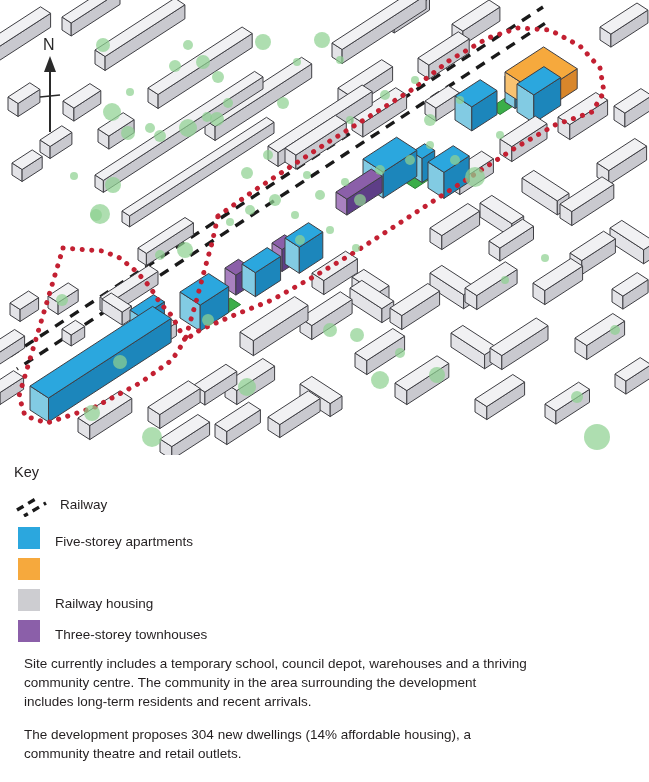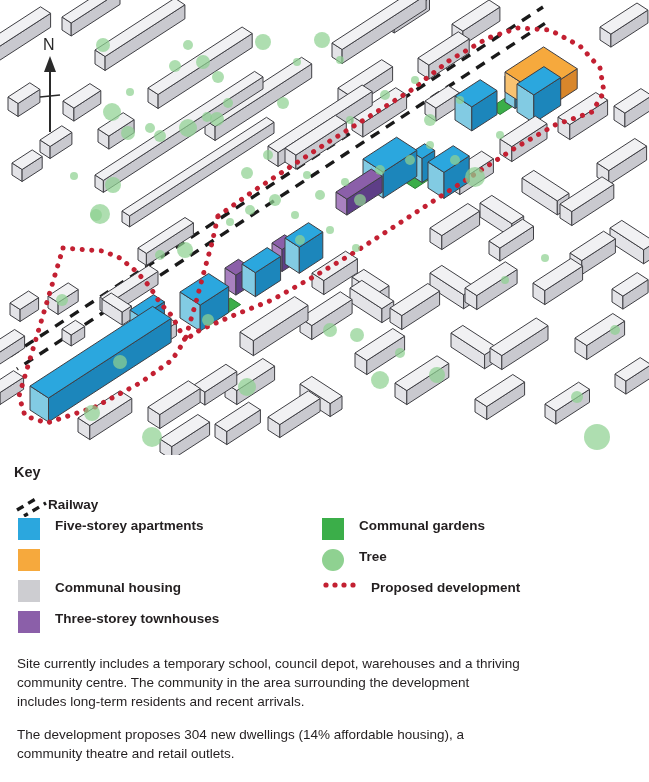--- a/index.html
+++ b/index.html
@@ -1,31 +1,31 @@
 <!DOCTYPE html>
 <html><head>
 <meta charset="utf-8">
 <style>
   html,body{margin:0;padding:0;background:#ffffff;}
   #page{position:relative;width:649px;height:782px;background:#ffffff;overflow:hidden;
         font-family:"Liberation Sans",sans-serif;color:#231F20;}
   #map{position:absolute;left:0;top:0;}
-  #keyblock{position:absolute;left:0;top:458px;width:574px;height:196px;font-weight:bold;}
+  #keyblock{position:absolute;left:0;top:458px;width:574px;height:196px;}
   #key-title{position:absolute;left:14px;top:6px;font-size:14.5px;color:#231F20;}
-  #railway-row{position:absolute;left:14px;top:33px;display:flex;align-items:center;}
+  #railway-row{position:absolute;left:14px;top:33px;display:flex;align-items:center;gap:12px;}
   .kcol{position:absolute;top:60px;display:flex;flex-direction:column;}
   #kcol-left{left:18px;width:300px;}
   #kcol-right{left:322px;width:320px;}
-  .krow{display:flex;align-items:flex-start;height:31px;gap:15px;}
+  .krow{display:flex;align-items:flex-end;height:31px;gap:15px;}
   .sw{width:22px;height:22px;flex:0 0 auto;}
   .sw.circle{border-radius:50%;}
   .sw.wide{width:34px;height:10px;background:none;display:flex;align-items:center;}
   .klabel{font-size:13.5px;color:#231F20;white-space:nowrap;}
   #bodytext{position:absolute;left:8px;top:655px;width:620px;}
-  #bodytext p{margin:0 0 14px 9px;font-size:13.5px;line-height:1.4;white-space:pre-line;color:#231F20;}
+  #bodytext p{margin:0 0 14px 16px;font-size:13.5px;line-height:1.4;white-space:pre-line;color:#231F20;}
 </style>
 </head>
 <body>
 
 <div id="page">
   <svg id="map" width="649" height="455" viewBox="0 0 649 455">
       <rect x="0" y="0" width="649" height="455" fill="#ffffff"></rect>
       <line x1="10" y1="356" x2="543" y2="7" stroke="#1A1A1A" stroke-width="3.4" stroke-dasharray="10 8" stroke-dashoffset="0"></line>
       <line x1="17" y1="369" x2="550" y2="20" stroke="#1A1A1A" stroke-width="3.4" stroke-dasharray="10 8" stroke-dashoffset="9"></line>
       <polygon points="212.0,310.0 230.5,298.0 240.6,304.6 222.1,316.5" fill="#3BAE49" stroke="#2C8037" stroke-width="1"></polygon>
@@ -372,44 +372,25 @@
     <div id="kcol-left" class="kcol">
         <div class="krow">
           <span class="sw" style="background: rgb(43, 167, 222);"></span>
           <span class="klabel">Five-storey apartments</span>
         </div>
         <div class="krow">
           <span class="sw" style="background: rgb(246, 169, 61);"></span>
         </div>
         <div class="krow">
           <span class="sw" style="background: rgb(205, 205, 209);"></span>
-          <span class="klabel">Communal housing</span>
+          <span class="klabel">Railway housing</span>
         </div>
         <div class="krow">
           <span class="sw" style="background: rgb(139, 95, 169);"></span>
           <span class="klabel">Three-storey townhouses</span>
-        </div>
-      </div>
-    <div id="kcol-right" class="kcol">
-        <div class="krow">
-          <span class="sw" style="background: rgb(59, 174, 73);"></span>
-          <span class="klabel">Communal gardens</span>
-        </div>
-        <div class="krow">
-          <span class="sw circle" style="background: rgb(143, 209, 145);"></span>
-          <span class="klabel">Tree</span>
-        </div>
-        <div class="krow">
-          <svg width="34" height="8" viewBox="0 0 34 8" class="sw wide">
-            <circle cx="4" cy="4" r="2.6" fill="#C32032"></circle>
-            <circle cx="13" cy="4" r="2.6" fill="#C32032"></circle>
-            <circle cx="22" cy="4" r="2.6" fill="#C32032"></circle>
-            <circle cx="31" cy="4" r="2.6" fill="#C32032"></circle>
-          </svg>
-          <span class="klabel">Proposed development</span>
         </div>
       </div>
   </div>
 
   <div id="bodytext">
     <p>Site currently includes a temporary school, council depot, warehouses and a thriving
 community centre. The community in the area surrounding the development
 includes long-term residents and recent arrivals.</p>
     <p>The development proposes 304 new dwellings (14% affordable housing), a
 community theatre and retail outlets.</p>

